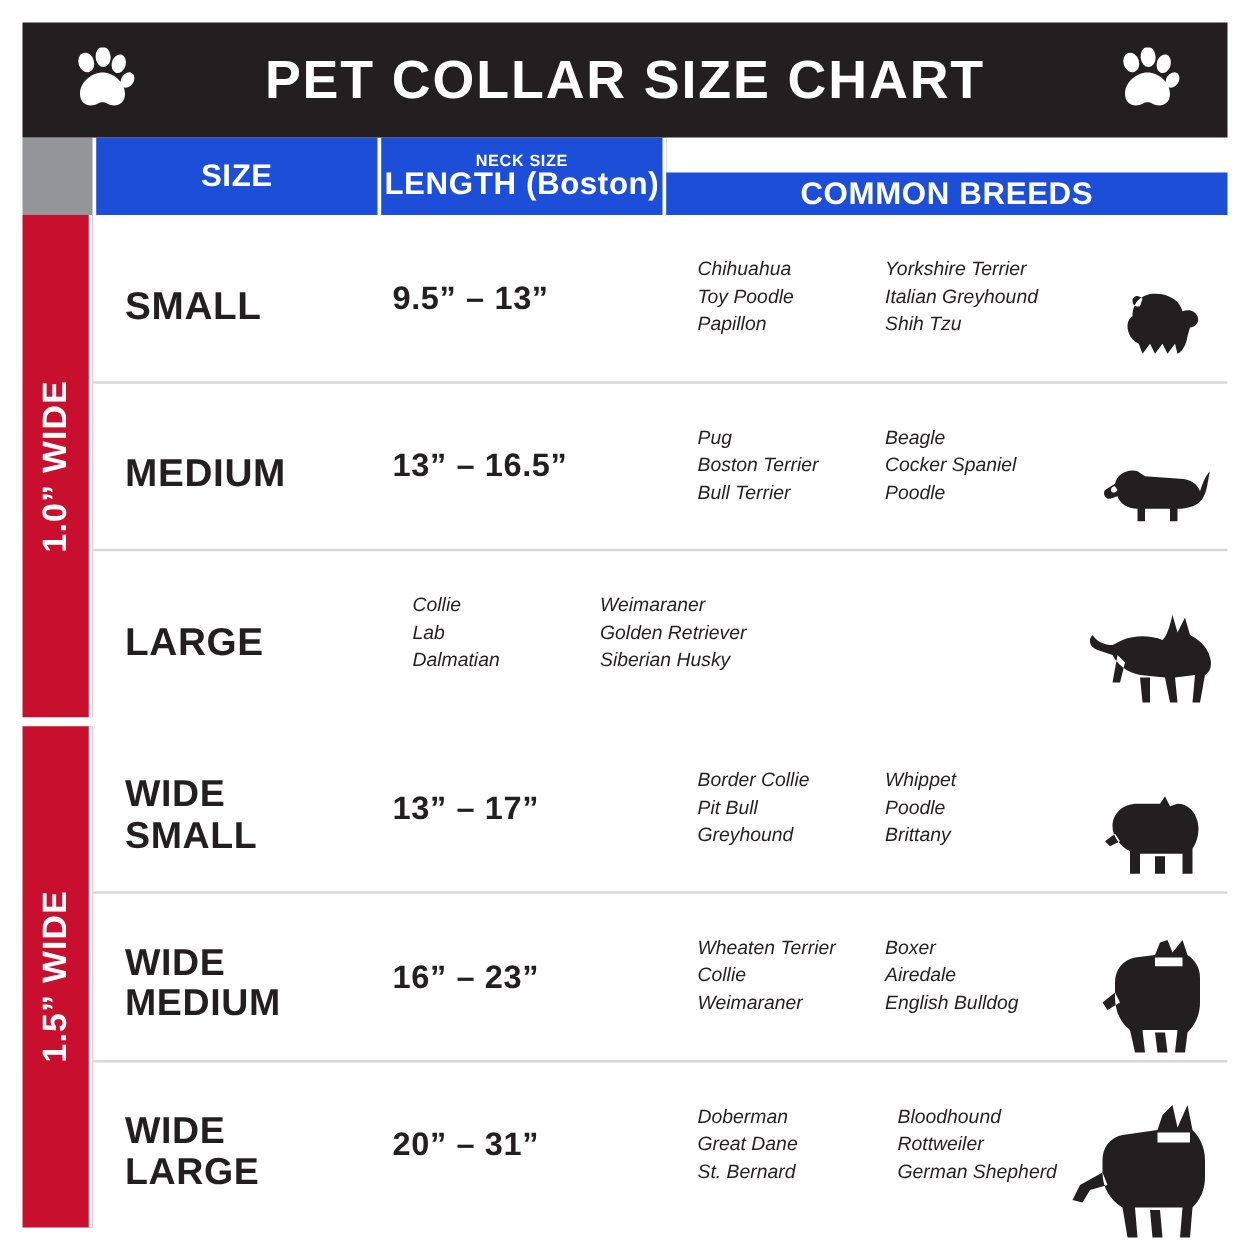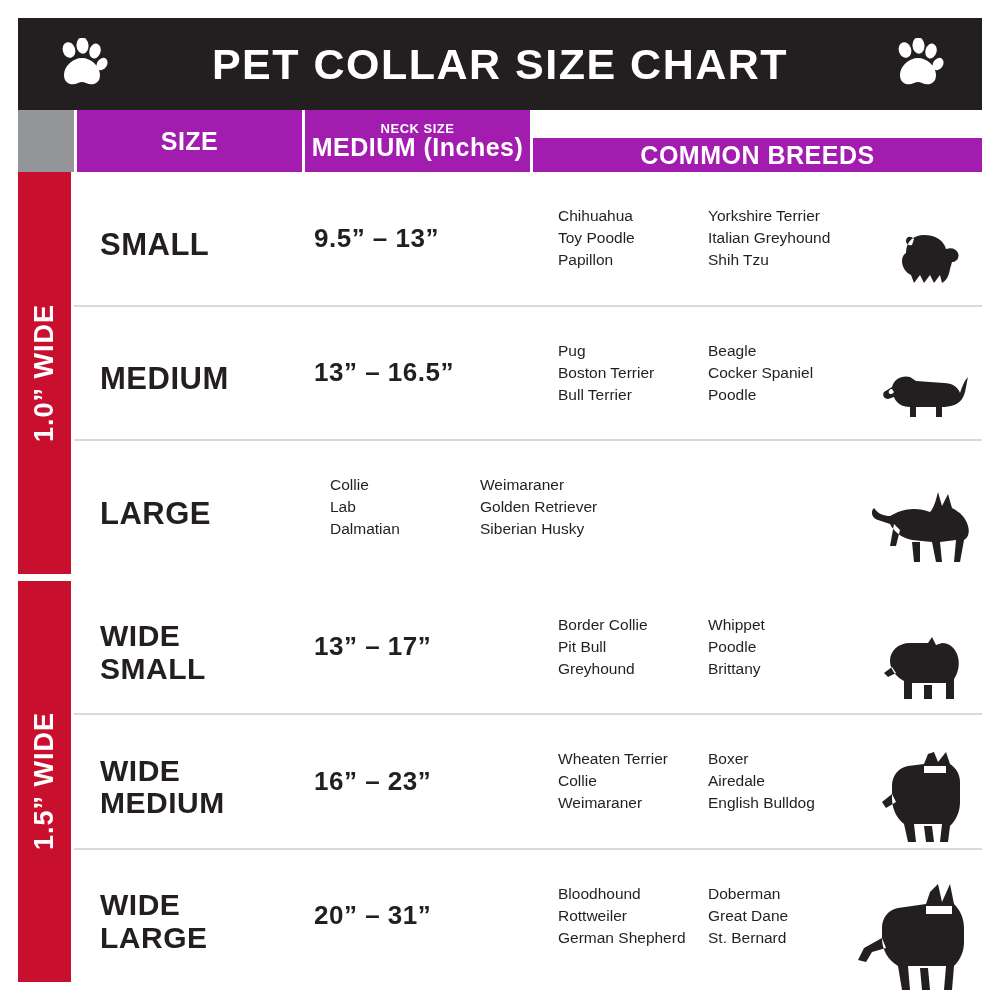--- a/index.html
+++ b/index.html
@@ -56,21 +56,21 @@
     display: flex;
     height: 62px;
     background: #ffffff;
   }
   .colhead .gray-corner {
     width: 56px;
     background: #939598;
     border-right: 3px solid #ffffff;
   }
   .colhead .hcell {
-    background: #a21caf;
+    background: #1d4ed8;
     color: #ffffff;
     display: flex;
     flex-direction: column;
     align-items: center;
     justify-content: center;
     border-right: 3px solid #ffffff;
     box-sizing: border-box;
   }
   .colhead .hcell:last-child { border-right: 0; margin-top: 28px; }
   .hcell.size { width: 228px; }
@@ -169,20 +169,21 @@
     align-items: center;
     position: relative;
     padding-left: 28px;
     box-sizing: border-box;
   }
   .breed-col {
     font-size: 15.5px;
     color: #231f20;
     line-height: 1.42;
     white-space: nowrap;
+    font-style: italic;
   }
   .breed-col.c1 { width: 150px; }
   .breed-col.c2 { width: 160px; }
   .dog {
     position: absolute;
     right: 6px;
     bottom: 0;
   }
 
   
@@ -228,21 +229,21 @@
       </span>
     </div>
 
     <div class="colhead">
       <div class="gray-corner"></div>
       <div class="hcell size">
         <div class="hcell-main">SIZE</div>
       </div>
       <div class="hcell length">
         <div class="hcell-sub">NECK SIZE</div>
-        <div class="hcell-main">MEDIUM (Inches)</div>
+        <div class="hcell-main">LENGTH (Boston)</div>
       </div>
       <div class="hcell breeds">
         <div class="hcell-main">COMMON BREEDS</div>
       </div>
     </div>
 
     <div class="body">
 
       <div class="group group-1">
         <div class="side-label">
@@ -351,26 +352,26 @@
                 </svg>
               </span>
             </div>
           </div>
 
           <div class="row">
             <div class="cell-size two-line" style="white-space:pre-line">WIDE
 LARGE</div>
             <div class="cell-length">20” – 31”</div>
             <div class="cell-breeds">
+              <div class="breed-col c2" style="white-space:pre-line">Doberman
+Great Dane
+St. Bernard</div>
               <div class="breed-col c1" style="white-space:pre-line">Bloodhound
 Rottweiler
 German Shepherd</div>
-              <div class="breed-col c2" style="white-space:pre-line">Doberman
-Great Dane
-St. Bernard</div>
               <span class="dog" style="right:4px;bottom:-18px;">
                 <svg width="136" height="118" viewBox="0 0 136 118">
                   <path fill="#231f20" d="M96 2 L100 20 L108 2 L112 22 C118 28 122 36 122 46 L122 60 C122 70 118 78 112 84 L110 108 L102 108 L104 84 L66 84 L68 108 L60 108 L56 84 C46 78 40 68 40 56 L40 46 C40 36 46 28 56 26 L84 22 L88 10 L96 2 Z M40 56 L22 66 L16 78 L24 80 L30 70 L44 66 Z M78 86 L80 108 L88 108 L86 86 Z"></path>
                   <rect x="84" y="24" width="26" height="8" fill="#ffffff"></rect>
                 </svg>
               </span>
             </div>
           </div>
 
         </div>

